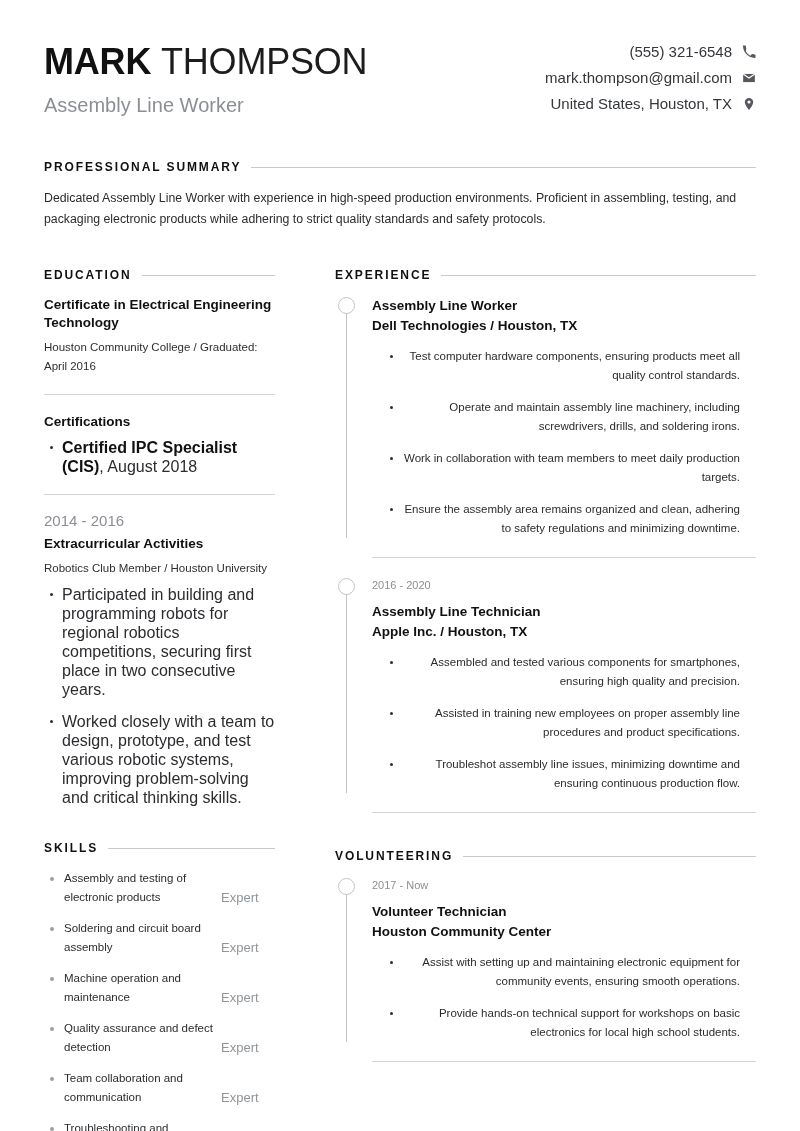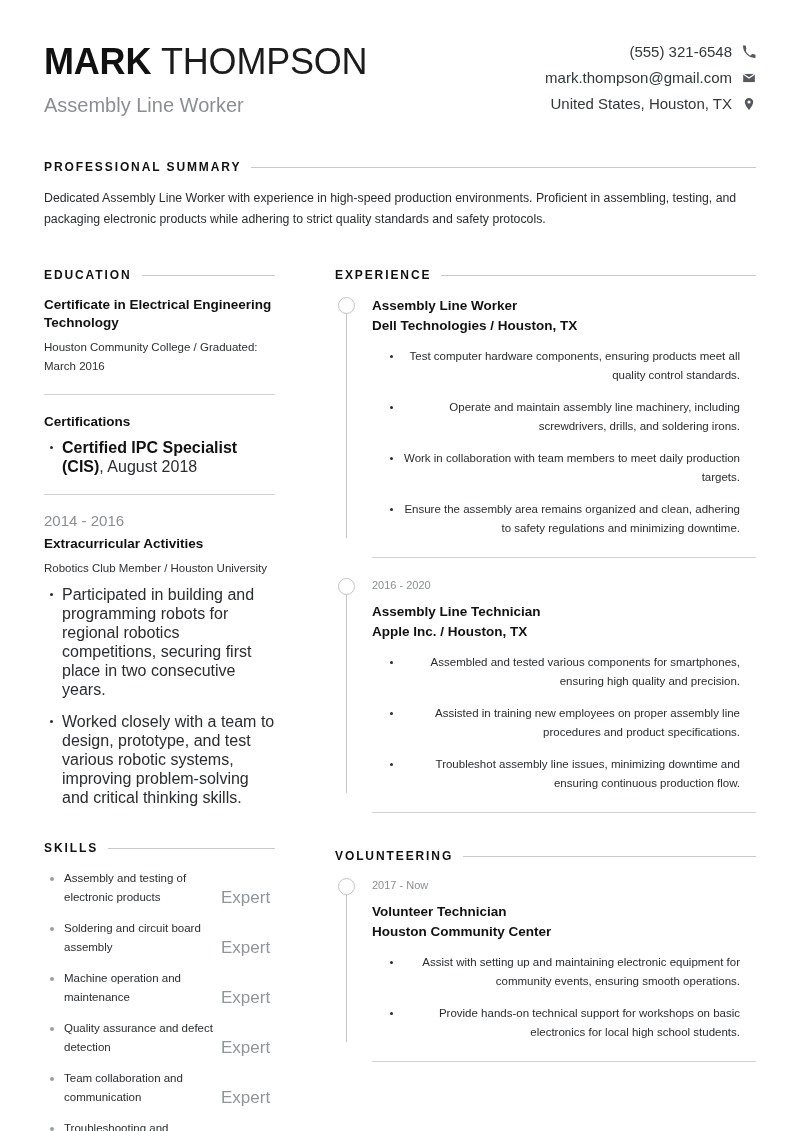--- a/index.html
+++ b/index.html
@@ -183,21 +183,21 @@
     position: absolute;
     left: 6px;
     top: 8px;
     width: 4px;
     height: 4px;
     border-radius: 50%;
     background: #9b9fa3;
   }
   .skill-level {
     flex: 0 0 54px;
-    font-size: 17px;
+    font-size: 13px;
     line-height: 19px;
     color: #90959a;
     text-align: left;
   }
 
   
   .timeline {
     position: relative;
     padding-left: 0;
   }
@@ -332,21 +332,21 @@
     <div class="col-left">
 
       <div>
         <div class="section-head">
           <span class="label">EDUCATION</span>
           <span class="rule"></span>
         </div>
 
         <div>
           <div class="entry-title">Certificate in Electrical Engineering Technology</div>
-          <div class="entry-sub">Houston Community College / Graduated: March 2016</div>
+          <div class="entry-sub">Houston Community College / Graduated: April 2016</div>
         </div>
 
         <div class="hr-left"></div>
 
         <div>
           <div class="entry-title">Certifications</div>
           <ul class="bullets">
             <li><span class="cert-name">Certified IPC Specialist (CIS)</span><span>, August 2018</span></li>
           </ul>
         </div>

